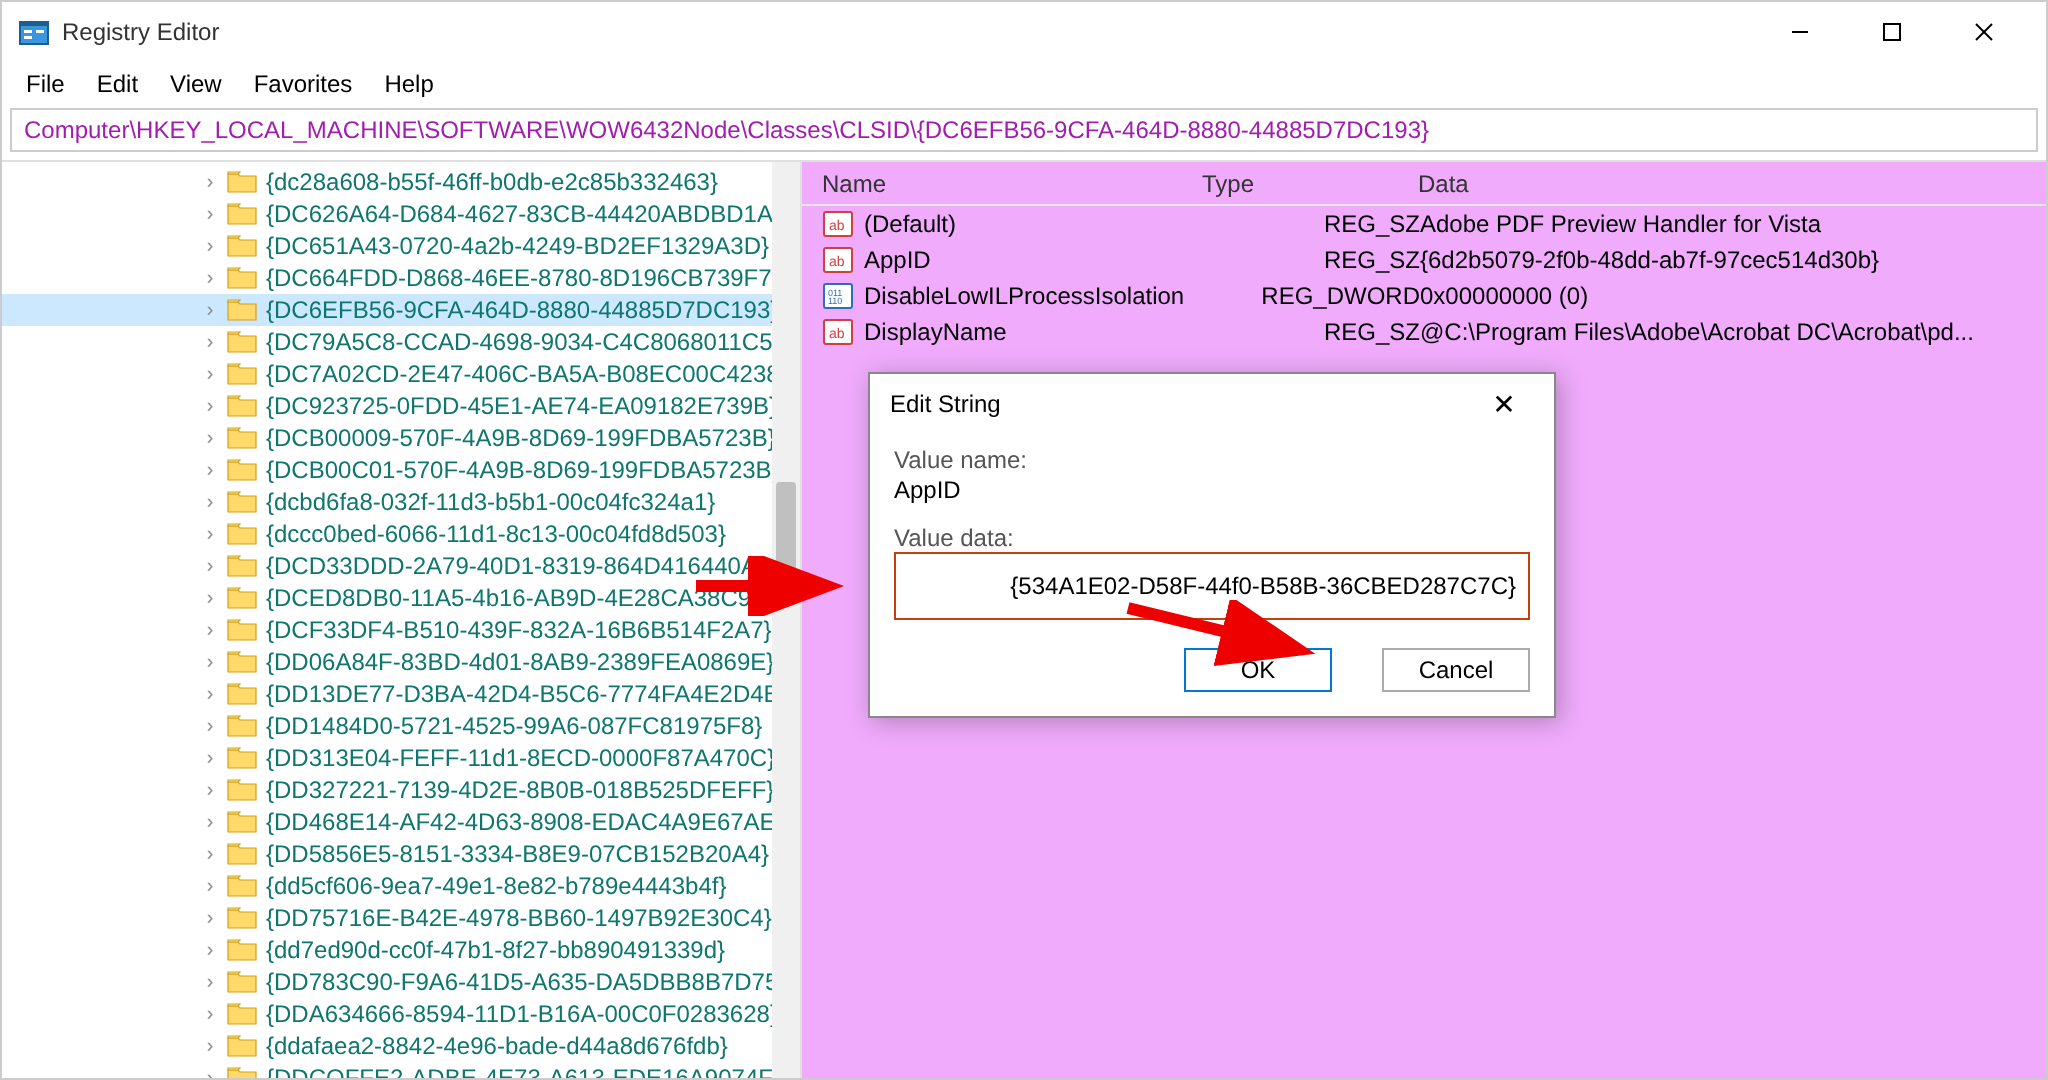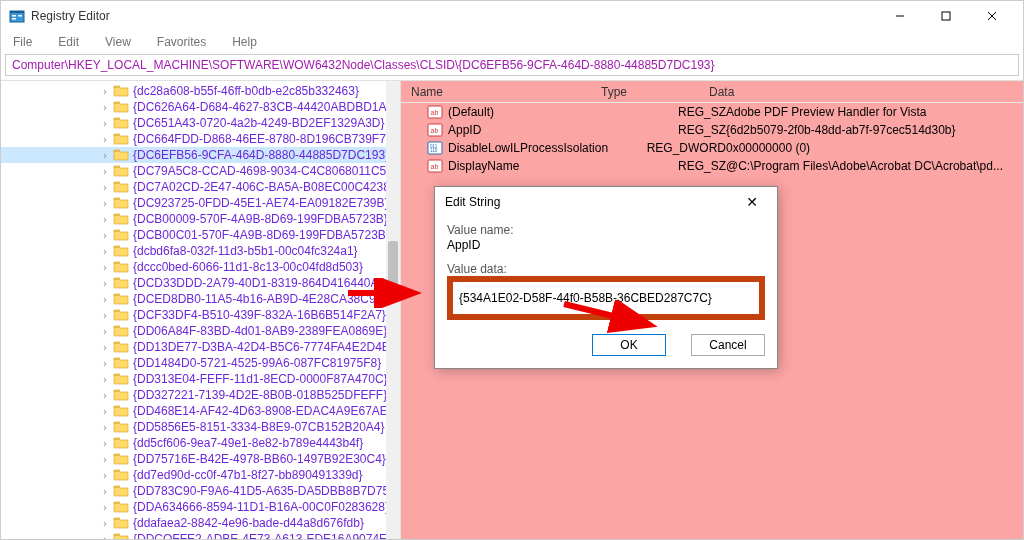--- a/index.html
+++ b/index.html
@@ -4,53 +4,53 @@
 <style>
   * { box-sizing: border-box; margin: 0; padding: 0; font-family: "Segoe UI", Tahoma, sans-serif; }
   html, body { width: 1024px; height: 540px; overflow: hidden; background: #fff; }
   .window { width: 1024px; height: 540px; border: 1px solid #ccc; display: flex; flex-direction: column; background: #fff; }
   .titlebar { height: 30px; display: flex; align-items: center; padding: 0 8px; font-size: 12px; }
   .titlebar .app-icon { width: 16px; height: 16px; margin-right: 6px; }
   .titlebar .title-text { flex: 1; color: #333; }
   .win-controls { display: flex; }
   .win-btn { width: 46px; height: 30px; display: flex; align-items: center; justify-content: center; }
   .win-btn svg { display: block; }
-  .menubar { height: 21px; display: flex; align-items: center; padding: 0 4px; font-size: 12px; color: #737373; gap: 10px; }
+  .menubar { height: 21px; display: flex; align-items: center; padding: 0 4px; font-size: 12px; color: #000000; }
   .menubar span { padding: 2px 8px; }
   .pathbar { height: 22px; border: 1px solid #ccc; margin: 2px 4px 4px 4px; display: flex; align-items: center; font-size: 12px; color: #a21caf; background: #fff; padding: 0 6px; }
   .content { flex: 1; display: flex; border-top: 1px solid #e0e0e0; overflow: hidden; }
   .tree { width: 400px; border-right: 1px solid #e0e0e0; overflow: hidden; font-size: 12px; position: relative; background: #fff; }
   .tree-inner { padding: 2px 0 2px 0; }
   .tree-row { display: flex; align-items: center; height: 16px; white-space: nowrap; padding-left: 98px; }
   .tree-row.selected { background: #cce8ff; }
   .chevron { width: 12px; color: #888; font-size: 10px; text-align: center; }
   .folder-icon { width: 16px; height: 14px; margin: 0 4px 0 2px; flex-shrink: 0; }
-  .tree-label { color: #6d28d9; }
+  .tree-label { color: #0f766e; }
   .scrollbar-v { position: absolute; right: 0; top: 0; bottom: 0; width: 14px; background: #f0f0f0; }
   .scroll-thumb { position: absolute; left: 2px; right: 2px; top: 160px; height: 60px; background: #c0c0c0; border-radius: 2px; }
-  .listview { flex: 1; font-size: 12px; position: relative; background: #fca5a5; }
+  .listview { flex: 1; font-size: 12px; position: relative; background: #f0abfc; }
   .lv-header { display: flex; height: 22px; align-items: center; border-bottom: 1px solid #e8e8e8; color: #333; }
   .lv-col-name { width: 200px; padding-left: 10px; }
   .lv-col-type { width: 108px; }
   .lv-col-data { flex: 1; }
-  .lv-row { display: flex; height: 18px; align-items: center; padding-left: 16px; }
+  .lv-row { display: flex; height: 18px; align-items: center; }
   .lv-icon { width: 16px; height: 16px; margin: 0 5px 0 10px; flex-shrink: 0; }
   .lv-name { width: 170px; }
   .lv-type { width: 108px; text-align: right; }
   .lv-data { flex: 1; white-space: nowrap; overflow: hidden; text-overflow: ellipsis; padding-right: 8px; }
 
   
   .dialog { position: absolute; left: 434px; top: 186px; width: 344px; background: #fff; border: 1px solid #888; box-shadow: 2px 2px 12px rgba(0,0,0,0.25); z-index: 50; }
   .dlg-title { height: 30px; display: flex; align-items: center; padding: 0 10px; font-size: 12px; }
   .dlg-title .txt { flex: 1; }
   .dlg-close { width: 30px; text-align: center; font-size: 14px; }
   .dlg-body { padding: 4px 12px 12px 12px; font-size: 12px; color: #333; }
   .dlg-label { color: #555; margin-top: 2px; }
   .dlg-static { color: #000; margin: 1px 0 10px 0; }
-  .dlg-input { width: 100%; height: 22px; border: 6px solid #c2410c; font-size: 12px; padding: 16px 6px; background: #fff; outline: none; }
+  .dlg-input { width: 100%; height: 22px; border: 1px solid #c2410c; font-size: 12px; padding: 16px 6px; background: #fff; outline: none; text-align: right; }
   .dlg-buttons { display: flex; justify-content: flex-end; gap: 25px; margin-top: 14px; }
   .dlg-btn { width: 74px; height: 22px; font-size: 12px; background: #fff; border: 1px solid #aaa; }
   .dlg-btn.default { border: 1px solid #0078d4; }
 
   
   .arrow { position: absolute; z-index: 100; pointer-events: none; }
 </style>
 </head>
 <body>
 

